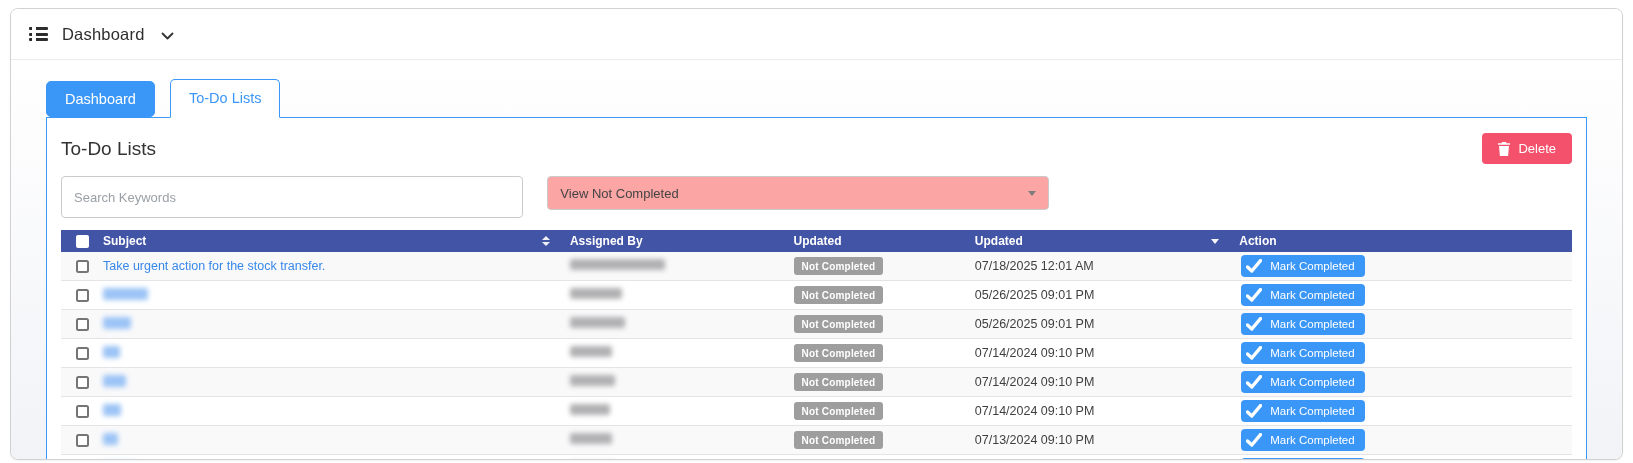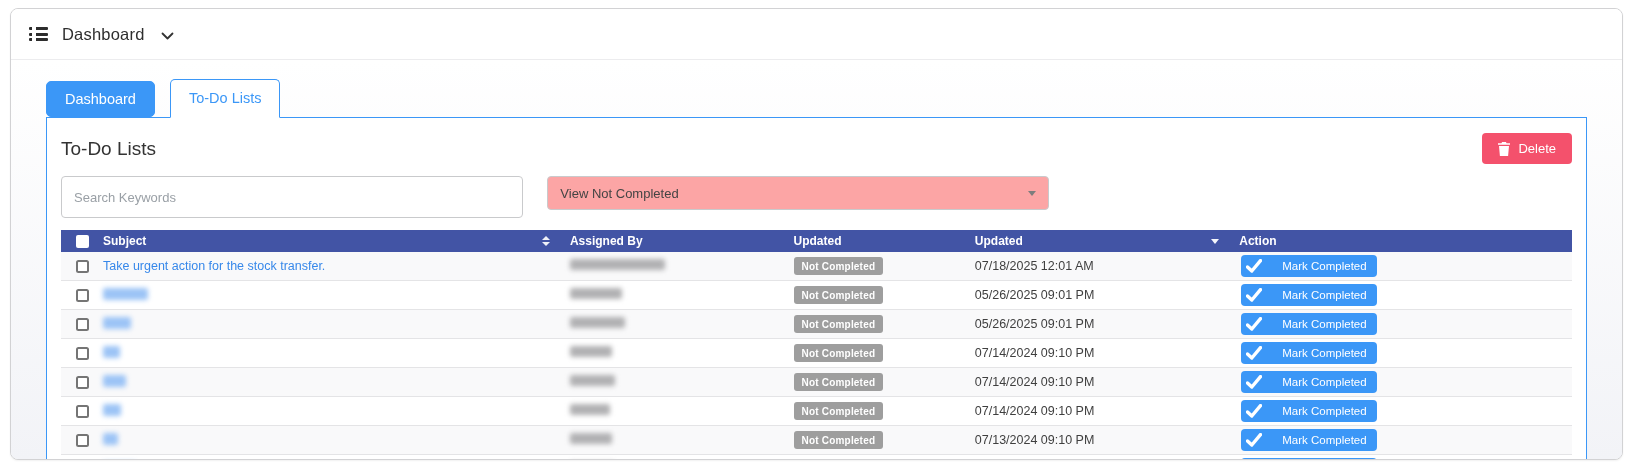--- a/index.html
+++ b/index.html
@@ -82,21 +82,21 @@
   .row-check { display: inline-block; width: 13px; height: 13px; background: #fff;
     border: 2px solid #757575; border-radius: 2.5px; cursor: pointer; vertical-align: middle; }
   .subject-link { color: var(--link, #3788ea); text-decoration: none; cursor: pointer;
     font-size: 12.5px; }
   .redact { display: inline-block; border-radius: 2px; filter: blur(2.6px); }
   .redact-blue { background: #9cc4f6; height: 12px; }
   .redact-gray { background: #b1b1b3; height: 11px; }
   .badge { display: inline-block; background: var(--badge, #9e9e9e); color: #fff;
     font-size: 10px; font-weight: 700; padding: 4px 8px 3px; border-radius: 3px;
     letter-spacing: .2px; }
-  .btn-mark { background: var(--primary, #3b97f7); padding: 3px 10px 3px 5px; gap: 20px;
+  .btn-mark { background: var(--primary, #3b97f7); padding: 3px 10px 3px 5px; gap: 8px;
     font-size: 11.5px; font-weight: 500; height: 22px; margin-left: 2px; }
 </style>
 </head>
 <body>
 
 <div class="card">
 
   <div class="navbar">
     <span class="menu-icon">
         <i></i>

